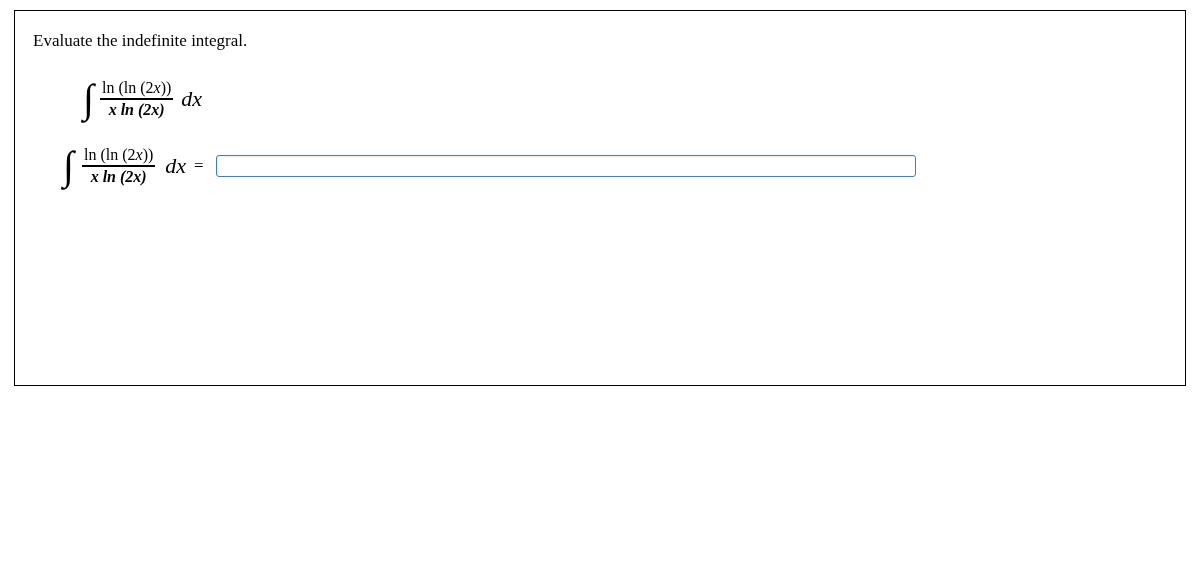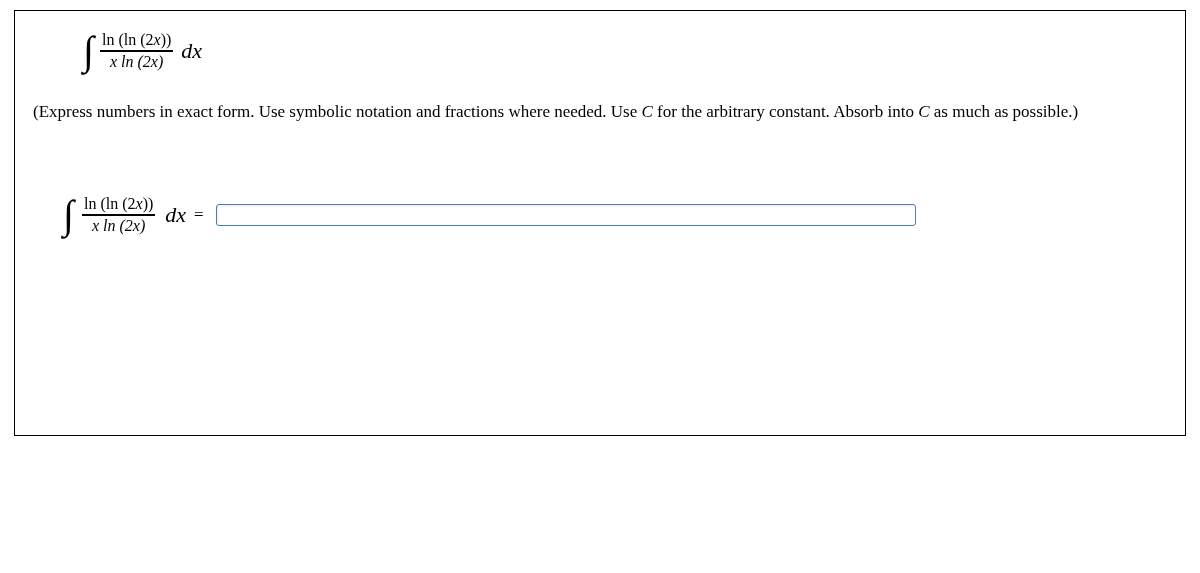--- a/index.html
+++ b/index.html
@@ -42,20 +42,21 @@
       font-size: 16px;
       line-height: 1.1;
       margin: 0 2px;
     }
     .numerator {
       padding: 0 2px 1px 2px;
       border-bottom: 2px solid #000000;
     }
     .denominator {
       padding: 1px 2px 0 2px;
+      font-weight: bold;
     }
     .dx {
       font-size: 22px;
       font-style: italic;
       margin-left: 2px;
     }
     .hint {
       font-size: 17px;
       line-height: 1.6;
       margin-bottom: 70px;
@@ -81,33 +82,31 @@
       padding: 2px 6px;
       font-size: 14px;
       background: #fff;
       box-shadow: inset 1px 1px 2px rgba(0,0,0,0.08);
     }
   </style>
 </head>
 <body>
 
 <div class="question-box">
+  <div class="prompt">Evaluate the indefinite integral.</div>
 
   <div class="integral-display">
     <span class="integral-symbol">∫</span>
     <span class="fraction">
       <span class="numerator">ln (ln (2<span style="font-style:italic">x</span>))</span>
       <span class="denominator"><span style="font-style:italic"><span style="font-style:italic">x</span> ln (2<span style="font-style:italic">x</span>)</span></span>
     </span>
     <span class="dx">d<span style="font-style:italic">x</span></span>
   </div>
 
-  <div class="hint">
-    <span>(Express numbers in exact form. Use symbolic notation and fractions where needed. Use </span><span class="italC">C</span><span> for the arbitrary constant. Absorb into </span><span class="italC">C</span><span> as much as possible.)</span>
-  </div>
 
   <div class="answer-row">
     <span class="integral-symbol">∫</span>
     <span class="fraction">
       <span class="numerator">ln (ln (2<span style="font-style:italic">x</span>))</span>
       <span class="denominator"><span style="font-style:italic"><span style="font-style:italic">x</span> ln (2<span style="font-style:italic">x</span>)</span></span>
     </span>
     <span class="dx">d<span style="font-style:italic">x</span></span>
     <span class="equals">=</span>
     <input type="text" class="answer-input" value="" style="">

